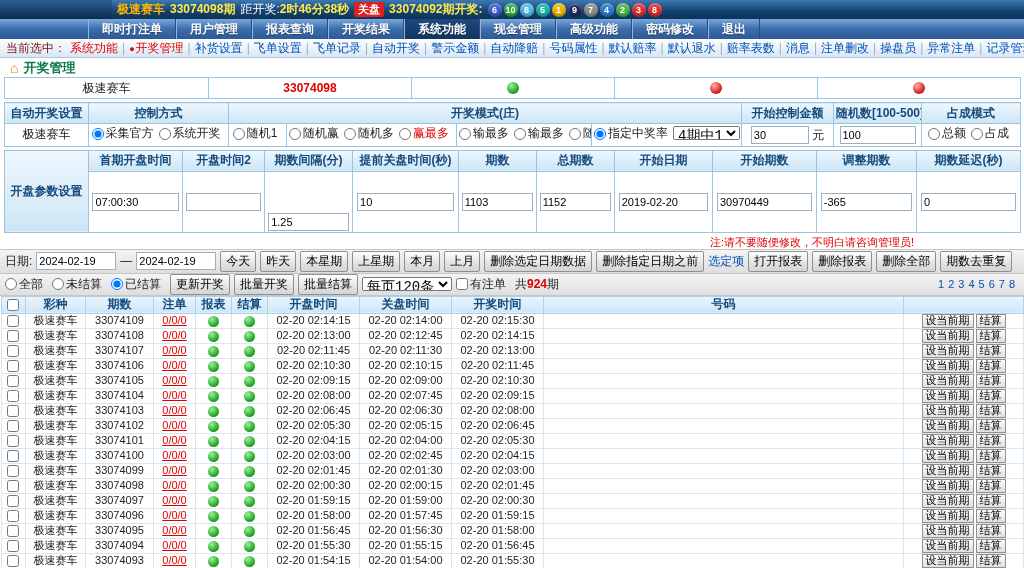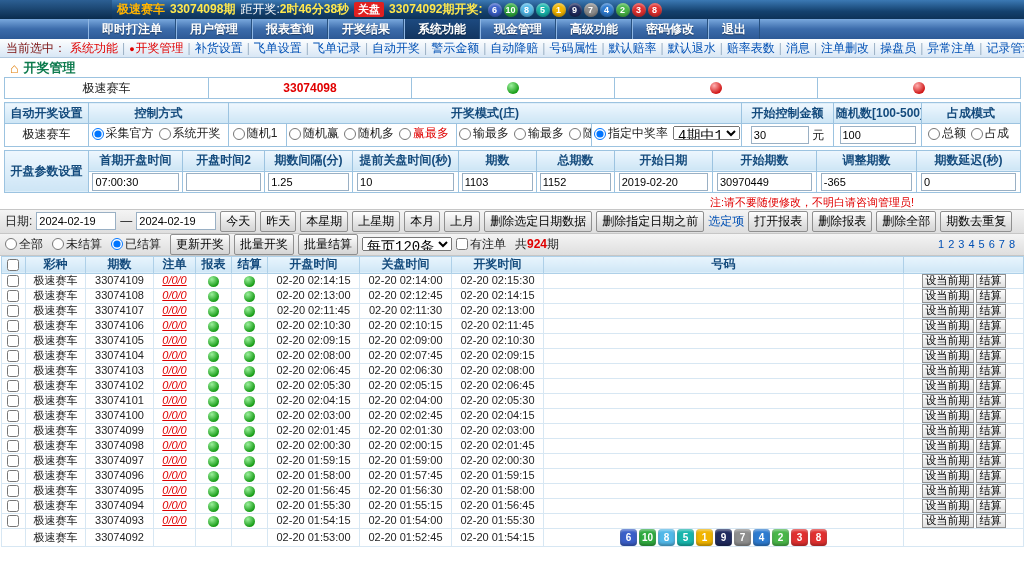--- a/index.html
+++ b/index.html
@@ -70,21 +70,21 @@
   .blue-link{color:#0050b4;cursor:pointer;}
   .pagination{margin-left:auto;display:flex;gap:4px;color:#0050b4;font-size:11px;padding-right:4px;}
   .pg{cursor:pointer;}
 
   
   .mt{border-collapse:collapse;width:1022px;margin:0 1px;table-layout:fixed;}
   .mt td{border:1px solid #d7e7f3;height:14px;line-height:13px;font-size:11px;text-align:center;
          padding:0 1px;white-space:nowrap;overflow:hidden;}
   .mt .th{background:linear-gradient(180deg,#e9f5fd,#cfe6f6);color:#134a7c;font-weight:bold;
           border-color:#aed0e8;height:16px;font-size:12px;line-height:15px;}
-  .bets{color:#e00000;text-decoration:underline;cursor:pointer;font-style:italic;}
+  .bets{color:#e00000;text-decoration:underline;cursor:pointer;}
   .abtn{background:linear-gradient(180deg,#fdfdfd,#e0e0e0);border:1px solid #909090;border-radius:0;
         font-size:11px;padding:0 3px;height:14px;line-height:11px;cursor:pointer;font-family:inherit;margin:0 1px;}
   .center{justify-content:center;display:inline-flex;}
 </style>
 </head>
 <body>
 
 <div class="topbar">
   <div class="tb-spacer"></div>
   <span class="tb-game">极速赛车</span>
@@ -275,21 +275,21 @@
         <td class="th">期数</td>
         <td class="th">总期数</td>
         <td class="th">开始日期</td>
         <td class="th">开始期数</td>
         <td class="th">调整期数</td>
         <td class="th">期数延迟(秒)</td>
       </tr>
     <tr id="pv">
         <td><input class="tin" value="07:00:30" style="width: 90%;"></td>
         <td><input class="tin" style="width: 90%;"></td>
-        <td><input class="tin" value="1.25" style="width: 90%;"></td>
+        <td><input class="tin" value="1.25" style="width: 90%; margin-top: 40px;"></td>
         <td><input class="tin" value="10" style="width: 90%;"></td>
         <td><input class="tin" value="1103" style="width: 90%;"></td>
         <td><input class="tin" value="1152" style="width: 90%;"></td>
         <td><input class="tin" value="2019-02-20" style="width: 90%;"></td>
         <td><input class="tin" value="30970449" style="width: 90%;"></td>
         <td><input class="tin" value="-365" style="width: 90%;"></td>
         <td><input class="tin" value="0" style="width: 90%;"></td>
       </tr>
   </tbody>
 </table>

